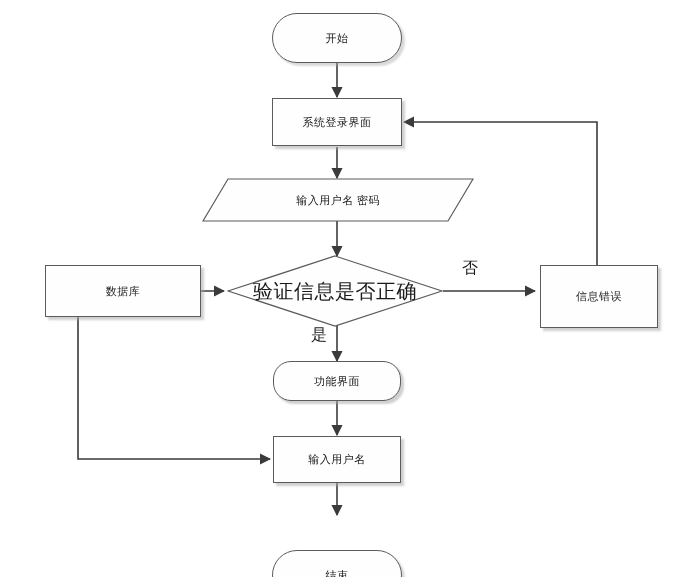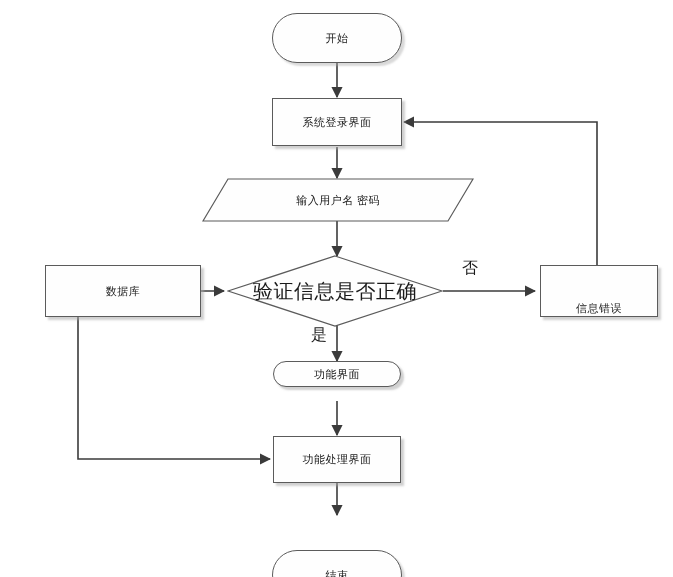--- a/index.html
+++ b/index.html
@@ -133,30 +133,30 @@
     <svg class="diamond-shape" viewBox="0 0 216 72" preserveAspectRatio="none">
       <polygon points="108,1 215,36 108,71 1,36" fill="#fefefe" stroke="#5b5b5b" stroke-width="1.2"></polygon>
     </svg>
     <span>验证信息是否正确</span>
   </div>
 
   <div class="node node-process" style="left:18px; top:265px; width:156px; height:52px;margin-left:27px;">
     <span>数据库</span>
   </div>
 
-  <div class="node node-process" style="left:540px; top:265px; width:118px; height:52px;align-items:flex-end;">
+  <div class="node node-process" style="left:540px; top:265px; width:118px; height:63px;">
     <span>信息错误</span>
   </div>
 
-  <div class="node node-process" style="left:273px; top:361px; width:128px; height:26px;border-radius:18px;">
+  <div class="node node-process" style="left:273px; top:361px; width:128px; height:40px;border-radius:18px;">
     <span>功能界面</span>
   </div>
 
   <div class="node node-process" style="left:273px; top:436px; width:128px; height:47px;">
-    <span>功能处理界面</span>
+    <span>输入用户名</span>
   </div>
 
   <div class="node node-terminator" style="left:272px; top:516px; width:130px; height:50px;margin-top:34px;">
     <span>结束</span>
   </div>
 
   <span class="edge-label" style="left:462px; top:258px;">否</span>
   <span class="edge-label" style="left:311px; top:325px;">是</span>
 
 </div>

